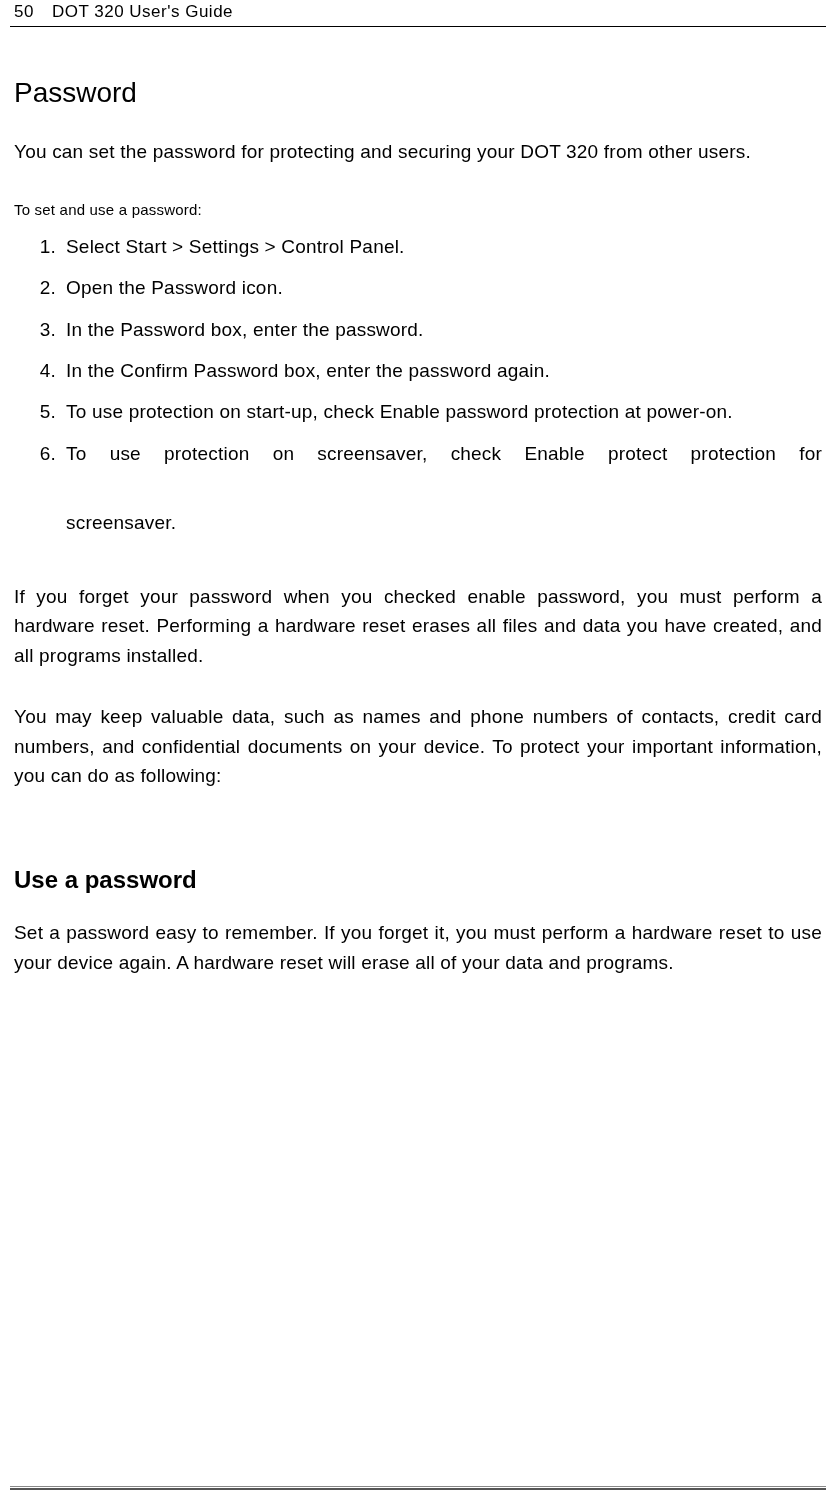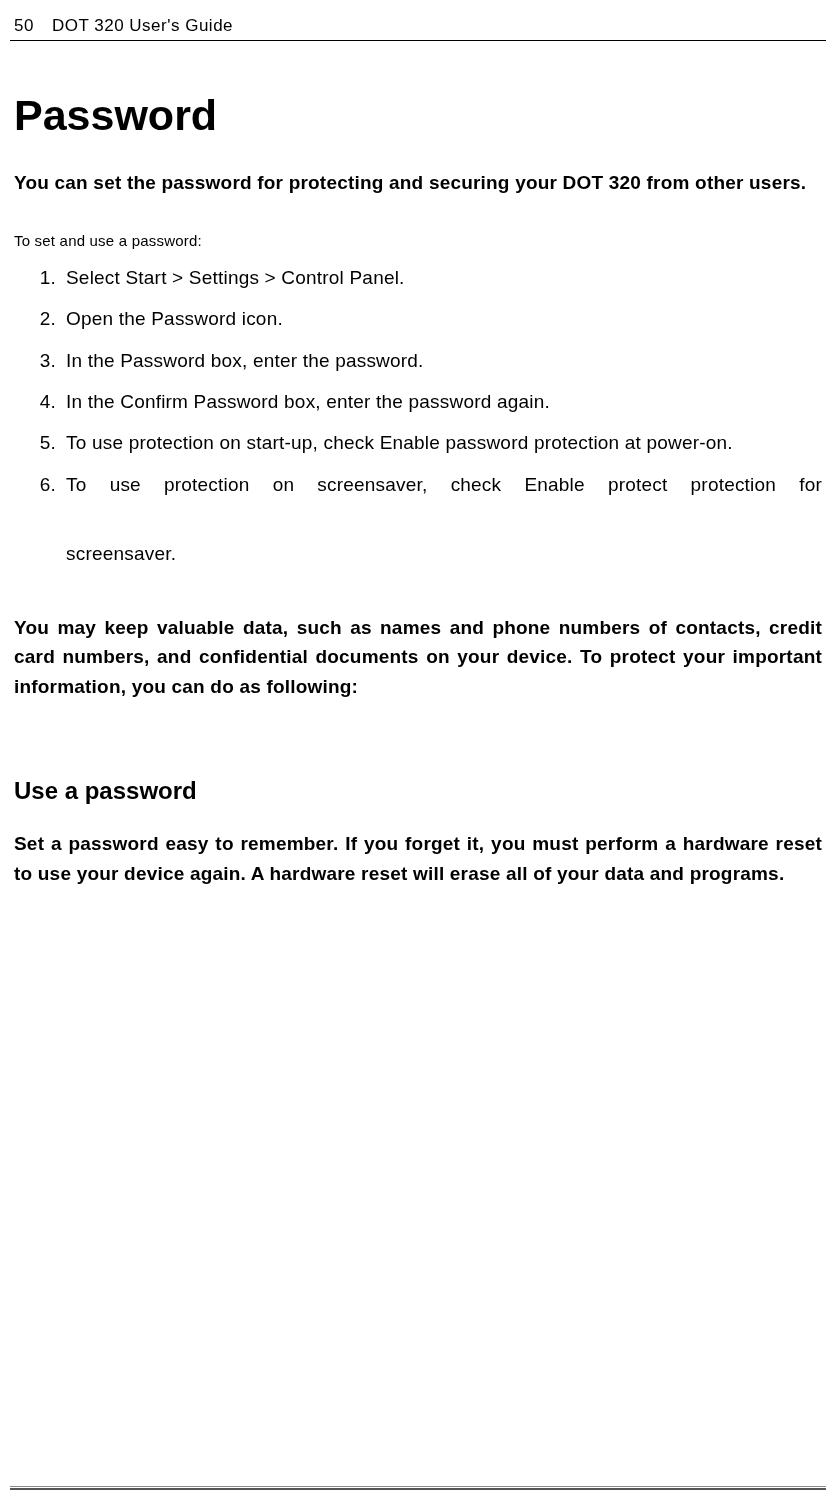--- a/index.html
+++ b/index.html
@@ -15,54 +15,54 @@
       color: #000;
       position: relative;
     }
     .page-container {
       padding: 0 10px;
     }
     .header {
       display: flex;
       align-items: baseline;
       border-bottom: 1px solid #000;
-      padding: 16px 0 4px 0;
+      padding: 2px 0 4px 0;
       margin-bottom: 50px;
     }
     .page-number {
       font-size: 17px;
       font-weight: 300;
       letter-spacing: 0.5px;
       margin-right: 18px;
       padding-left: 4px;
     }
     .guide-title {
       font-size: 17px;
       font-weight: 300;
       letter-spacing: 0.5px;
       text-align: right;
     }
     .content {
       padding: 0 4px;
     }
     .h1 {
-      font-size: 43px;
-      font-weight: bold;
+      font-size: 28px;
+      font-weight: normal;
       margin-bottom: 28px;
       letter-spacing: 0px;
     }
     .h2 {
       font-size: 24px;
       font-weight: bold;
       margin-top: 76px;
       margin-bottom: 24px;
     }
     .body-text {
       font-size: 19px;
-      font-weight: 700;
+      font-weight: 400;
       line-height: 1.55;
       text-align: justify;
       margin-bottom: 32px;
       letter-spacing: 0.2px;
     }
     .body-text.tight {
       margin-bottom: 0;
     }
     .intro-line {
       font-size: 15px;
@@ -143,20 +143,21 @@
         <span class="number">5.</span>
         <span>To use protection on start-up, check Enable password protection at power-on.</span>
       </li>
       <li>
         <span class="number">6.</span>
         <span class="justify-full" style="text-align-last:justify; display:block;">To use protection on screensaver, check Enable protect protection for</span>
         <span class="continuation">screensaver.</span>
       </li>
     </ol>
 
+    <p class="body-text">If you forget your password when you checked enable password, you must perform a hardware reset. Performing a hardware reset erases all files and data you have created, and all programs installed.</p>
 
     <p class="body-text">You may keep valuable data, such as names and phone numbers of contacts, credit card numbers, and confidential documents on your device. To protect your important information, you can do as following:</p>
 
     <h2 class="h2">Use a password</h2>
 
     <p class="body-text">Set a password easy to remember. If you forget it, you must perform a hardware reset to use your device again. A hardware reset will erase all of your data and programs.</p>
   </div>
 </div>
 
 <div class="footer-line"></div>

